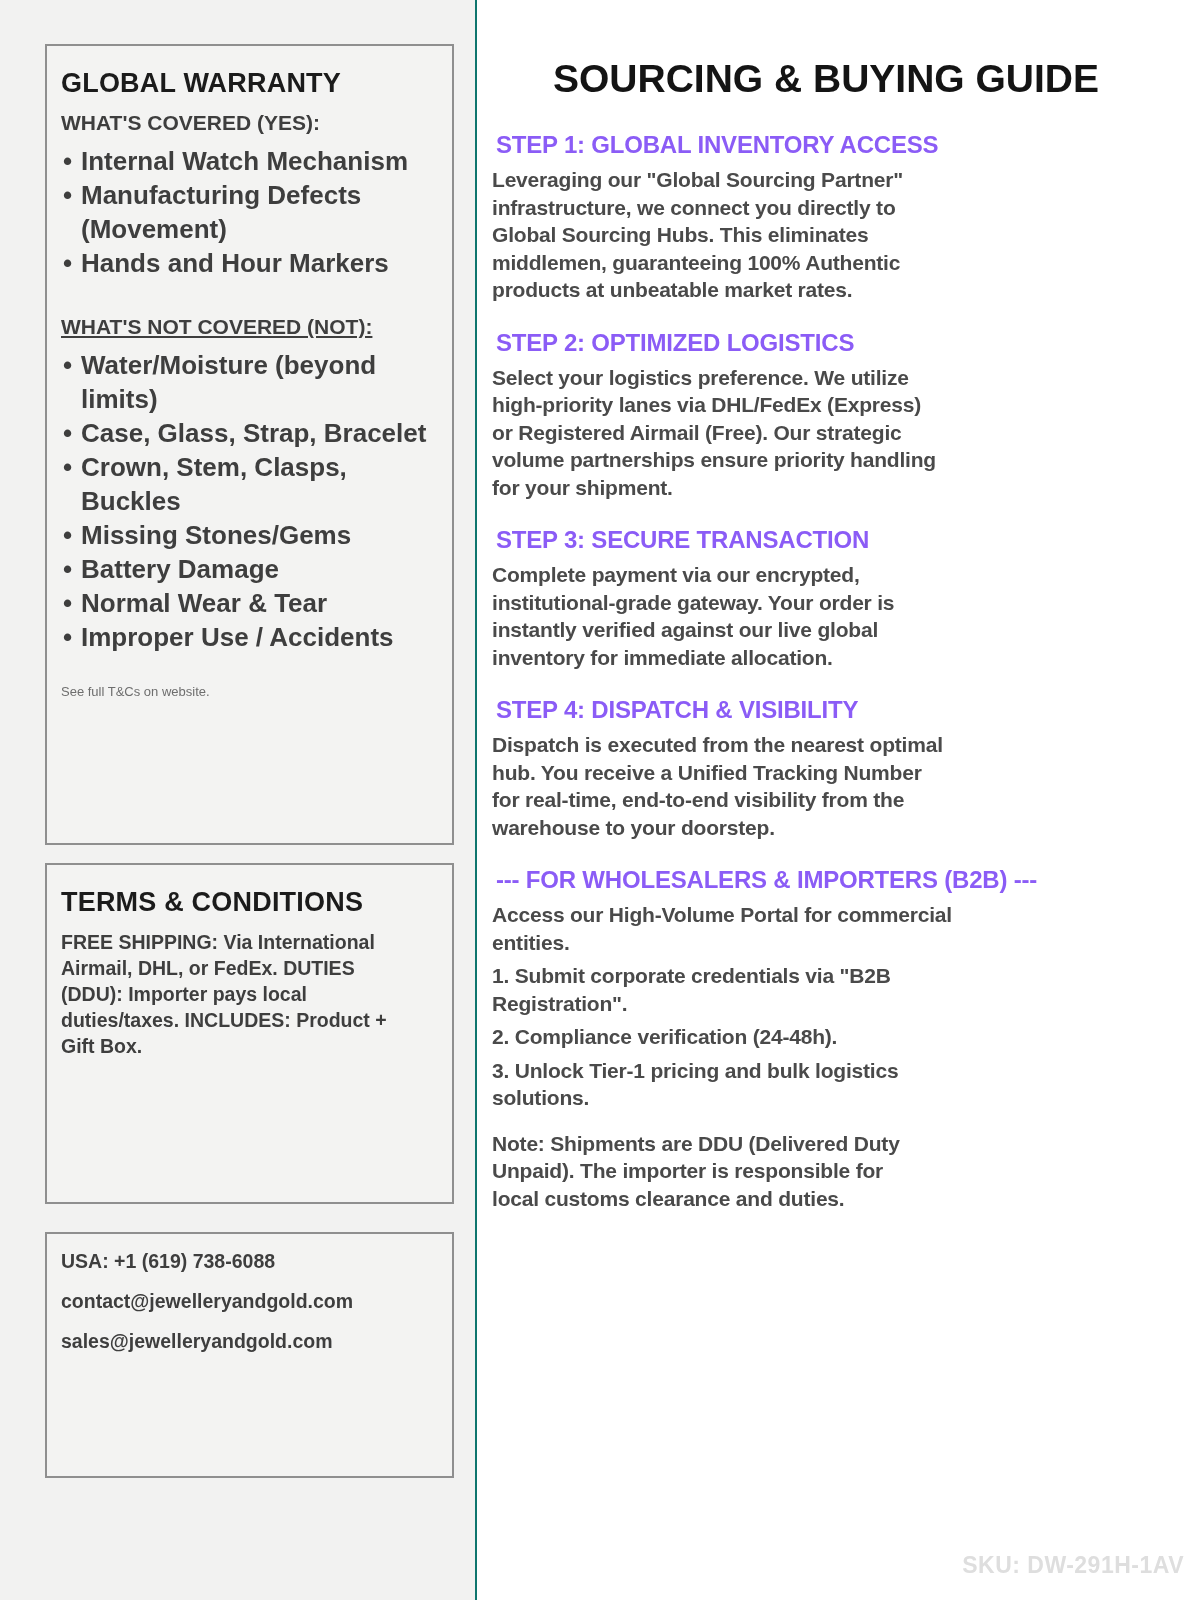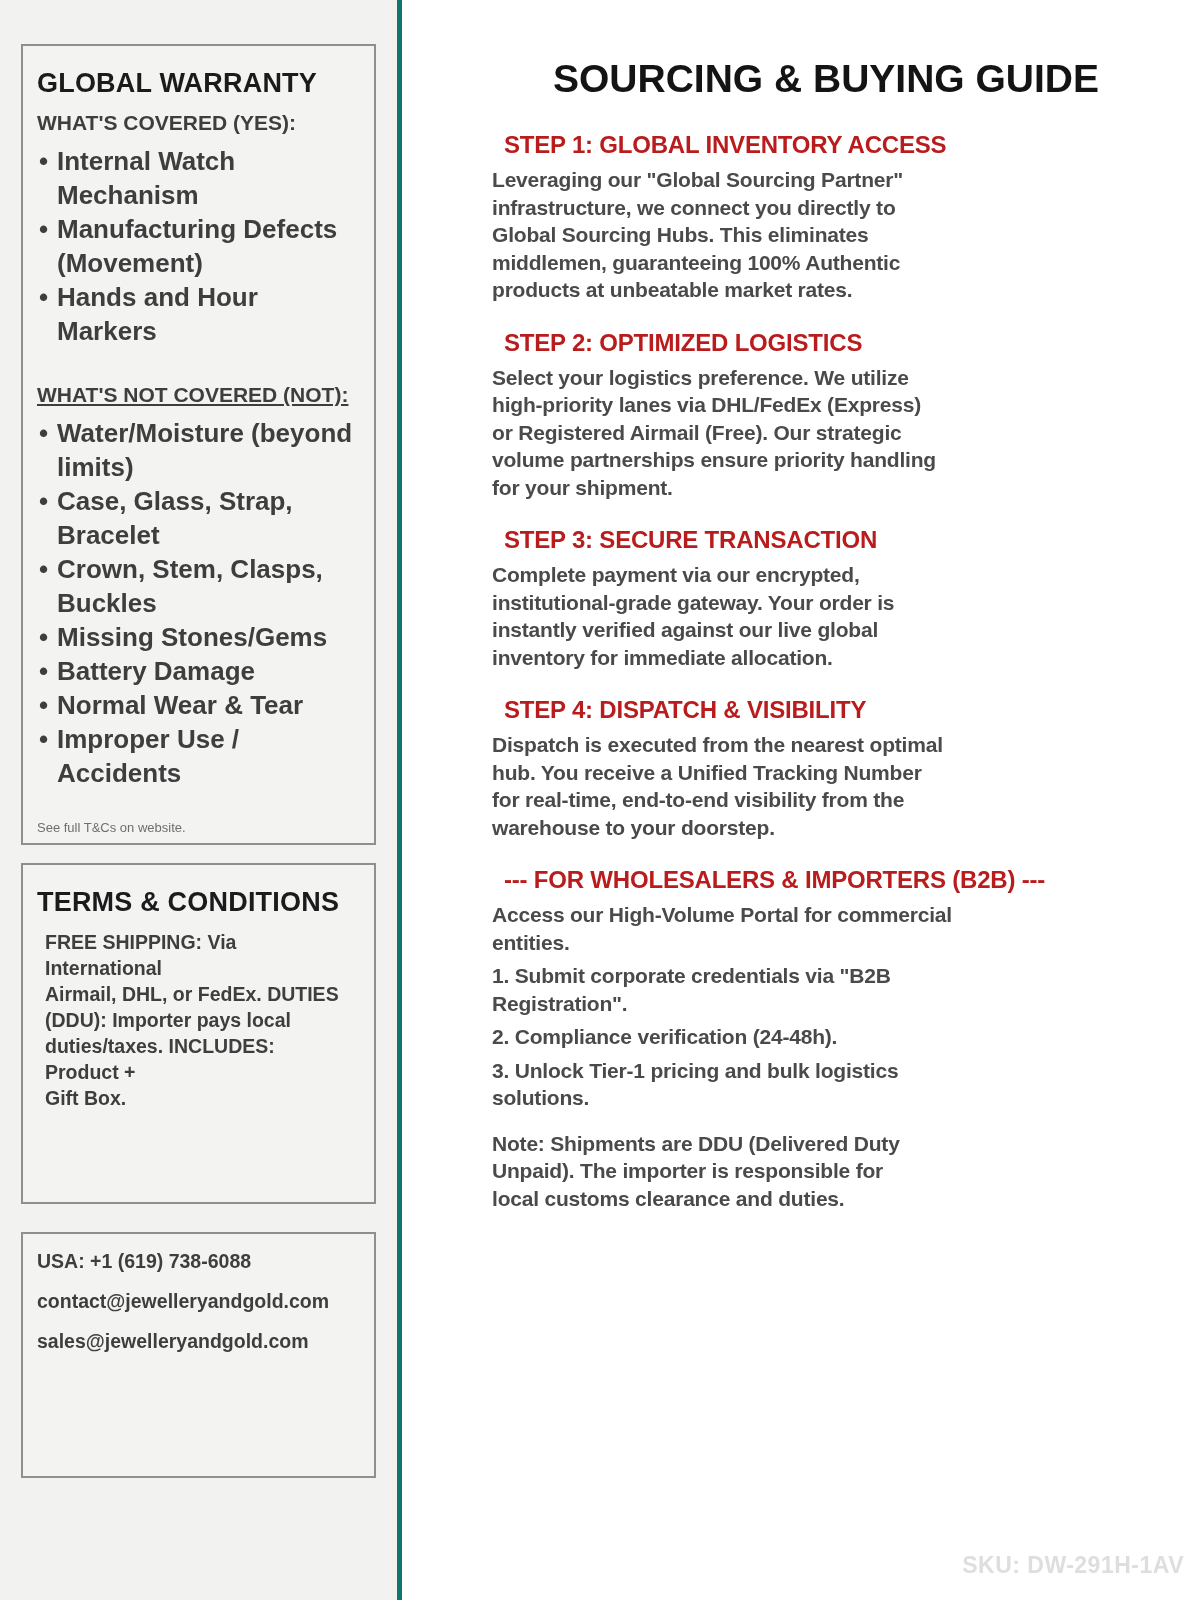--- a/index.html
+++ b/index.html
@@ -2,22 +2,22 @@
 <html><head>
 <meta charset="utf-8">
 <style>
   html,body { margin:0; padding:0; background:#ffffff; }
   .page {
     position:relative; width:1200px; height:1600px; background:#ffffff;
     font-family:"Liberation Sans","DejaVu Sans",sans-serif; overflow:hidden;
   }
   
   .sidebar {
-    position:absolute; left:0; top:0; width:402px; height:1600px;
-    background:#f2f2f1; border-right:5px solid #0f766e; box-sizing:border-box;
+    position:absolute; left:0; top:0; width:477px; height:1600px;
+    background:#f2f2f1; border-right:2px solid #0f766e; box-sizing:border-box;padding-left:24px;
   }
   .box {
     box-sizing:border-box; margin:0 21px; padding:14px 14px;
     border:2px solid #8f8f8f; background:#f3f3f2;
   }
   .box-warranty { margin-top:44px; height:801px; }
   .box-terms    { margin-top:18px; height:341px; }
   .box-contact  { margin-top:28px; height:246px; }
   .box h2 {
     margin:6px 0 10px; font-size:27px; line-height:34px; font-weight:700;
@@ -28,36 +28,36 @@
   }
   .box h3.second { margin-top:34px;text-decoration:underline; }
   .box ul { margin:0; padding:0; list-style:none; }
   .box li {
     position:relative; padding-left:20px; font-size:26px; line-height:34px;
     font-weight:700; color:#3e3e3e;
   }
   .box li::before { content:"•"; position:absolute; left:2px; }
   .footnote { margin:30px 0 4px; font-size:13px; font-weight:400; color:#6e6e6e; }
   .terms-body {
-    margin:8px; font-size:19.5px; line-height:26px; font-weight:700; color:#3e3e3e;
+    margin:0; font-size:19.5px; line-height:26px; font-weight:700; color:#3e3e3e;
     white-space:pre-line;
   }
   .contact-line { margin:0 0 14px; font-size:19.5px; line-height:26px; font-weight:700; color:#3e3e3e; }
   
   .main {
     position:absolute; left:452px; top:0; right:0; bottom:0;
     padding:56px 40px 0; box-sizing:border-box;
   }
   .main h1 {
     margin:0 0 28px; text-align:center; font-size:39px; line-height:46px;
     font-weight:700; color:#141414; letter-spacing:0;
   }
   .step-heading {
-    margin:0 12px 6px; font-size:24px; line-height:30px; font-weight:700;
-    color:#b91c1c; letter-spacing:-.2px;
+    margin:0 4px 6px; font-size:24px; line-height:30px; font-weight:700;
+    color:#8b5cf6; letter-spacing:-.2px;
   }
   .body-text {
     margin:0 0 24px; font-size:21px; line-height:27.5px; font-weight:700;
     color:#4a4a4a; letter-spacing:-.2px; white-space:pre-line;
   }
   .body-text.tight { margin-bottom:6px; }
   .body-text.note  { margin-top:18px; }
   .sku {
     position:absolute; right:16px; top:1552px; font-size:23px; font-weight:700;
     color:#dedede; letter-spacing:.5px;

